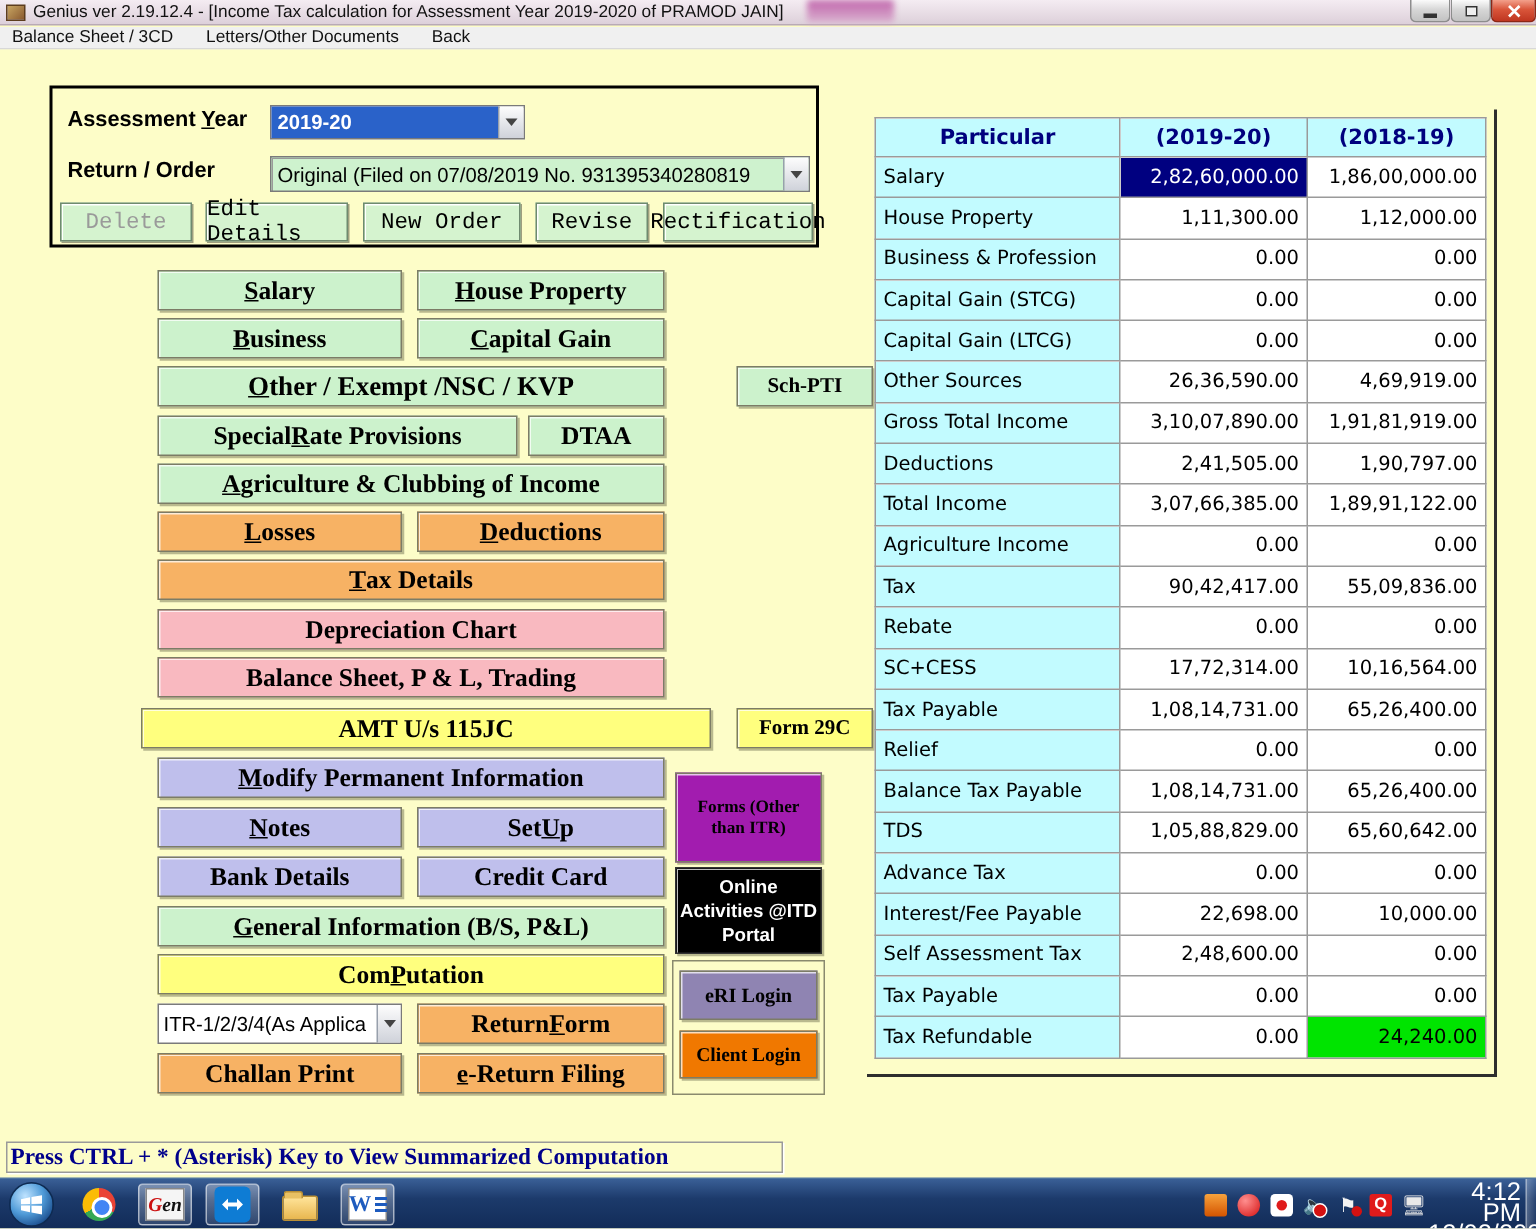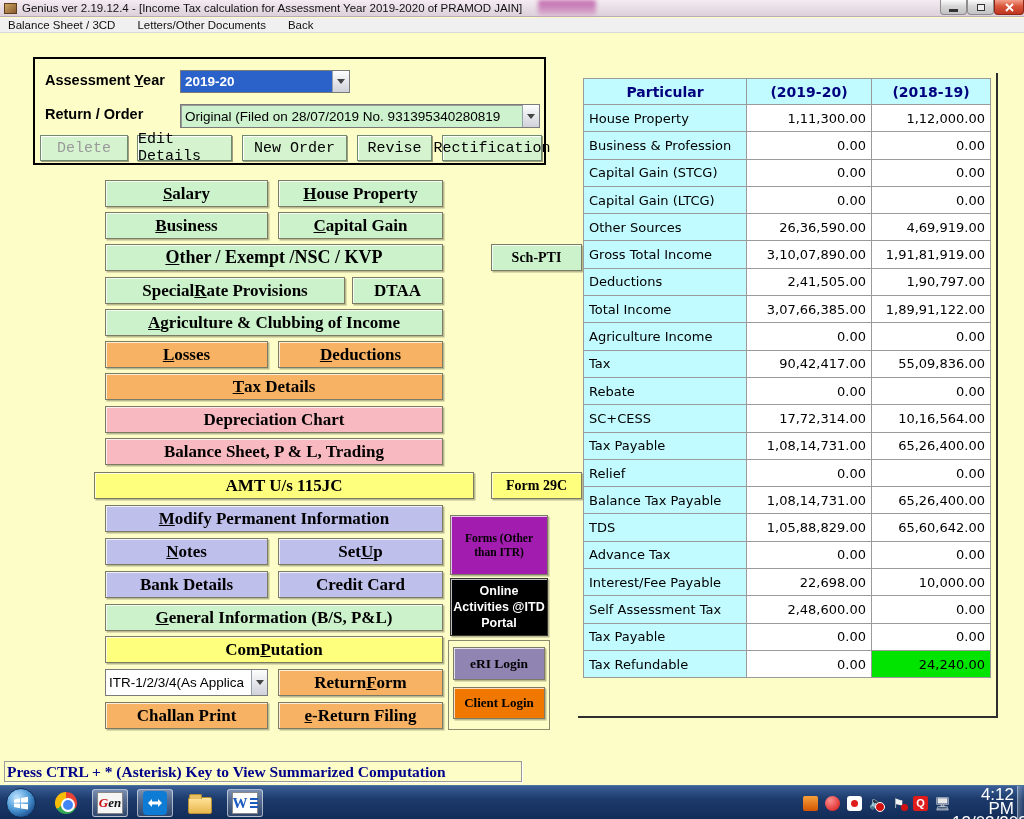--- a/index.html
+++ b/index.html
@@ -176,21 +176,21 @@
     <div id="assess-panel">
       <span class="panel-label" style="left:10px; top:13px;">Assessment <u>Y</u>ear</span>
       <div class="combo" id="ay-combo">
         <span class="txt">2019-20</span>
         <span class="dd">
             <span class="caret"></span>
           </span>
       </div>
       <span class="panel-label" style="left:10px; top:47px;">Return / Order</span>
       <div class="combo" id="ro-combo" style="background:#cef2ce;">
-        <span class="txt">Original (Filed on 28/07/2019 No. 931395340280819</span>
+        <span class="txt">Original (Filed on 07/08/2019 No. 931395340280819</span>
         <span class="dd">
             <span class="caret"></span>
           </span>
       </div>
       <span class="panel-btn disabled" style="left:5px; width:88px;">Delete</span>
       <span class="panel-btn" style="left:102px; width:95px;">Edit Details</span>
       <span class="panel-btn" style="left:207px; width:105px;">New Order</span>
       <span class="panel-btn" style="left:322px; width:75px;">Revise</span>
       <span class="panel-btn" style="left:407px; width:100px;">Rectification</span>
     </div>
@@ -245,20 +245,25 @@
           </colgroup>
         <thead>
           <tr>
             <th>Particular</th>
             <th>(2019-20)</th>
             <th>(2018-19)</th>
           </tr>
         </thead>
         <tbody>
             <tr>
+              <td class="lbl">Salary</td>
+              <td class="num sel">2,82,60,000.00</td>
+              <td class="num">1,86,00,000.00</td>
+            </tr>
+            <tr>
               <td class="lbl">House Property</td>
               <td class="num">1,11,300.00</td>
               <td class="num">1,12,000.00</td>
             </tr>
             <tr>
               <td class="lbl">Business &amp; Profession</td>
               <td class="num">0.00</td>
               <td class="num">0.00</td>
             </tr>
             <tr>

